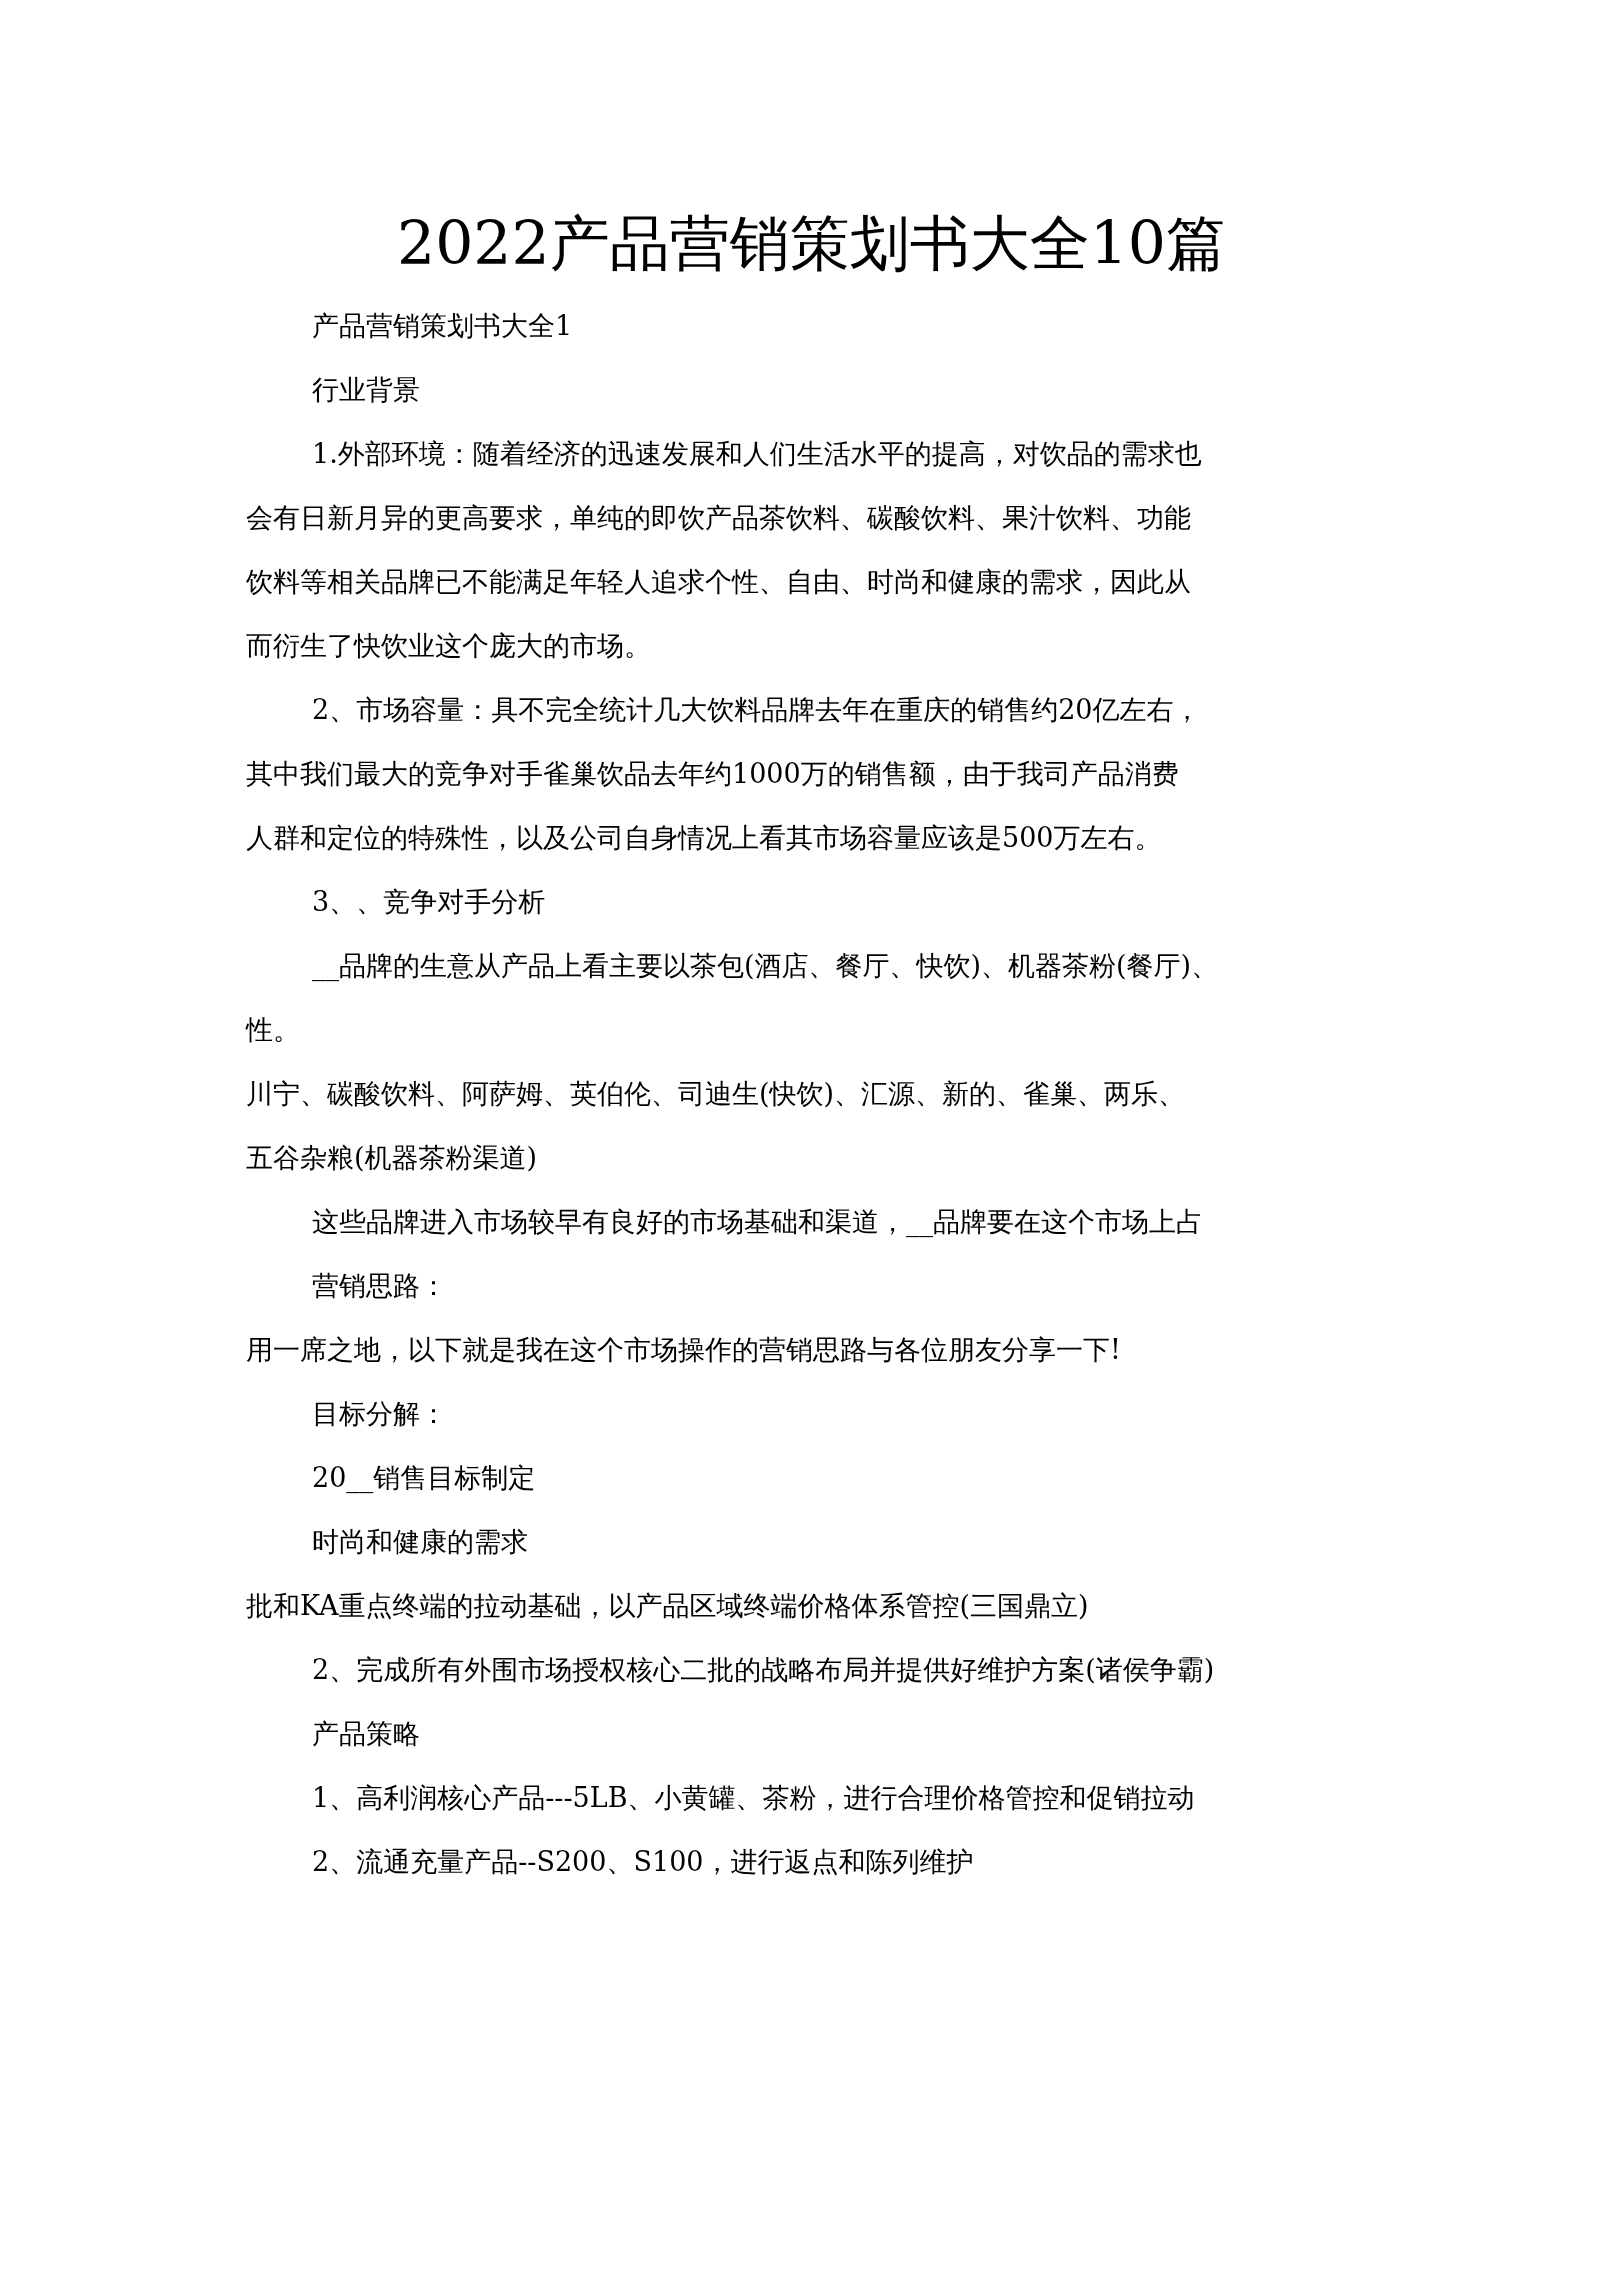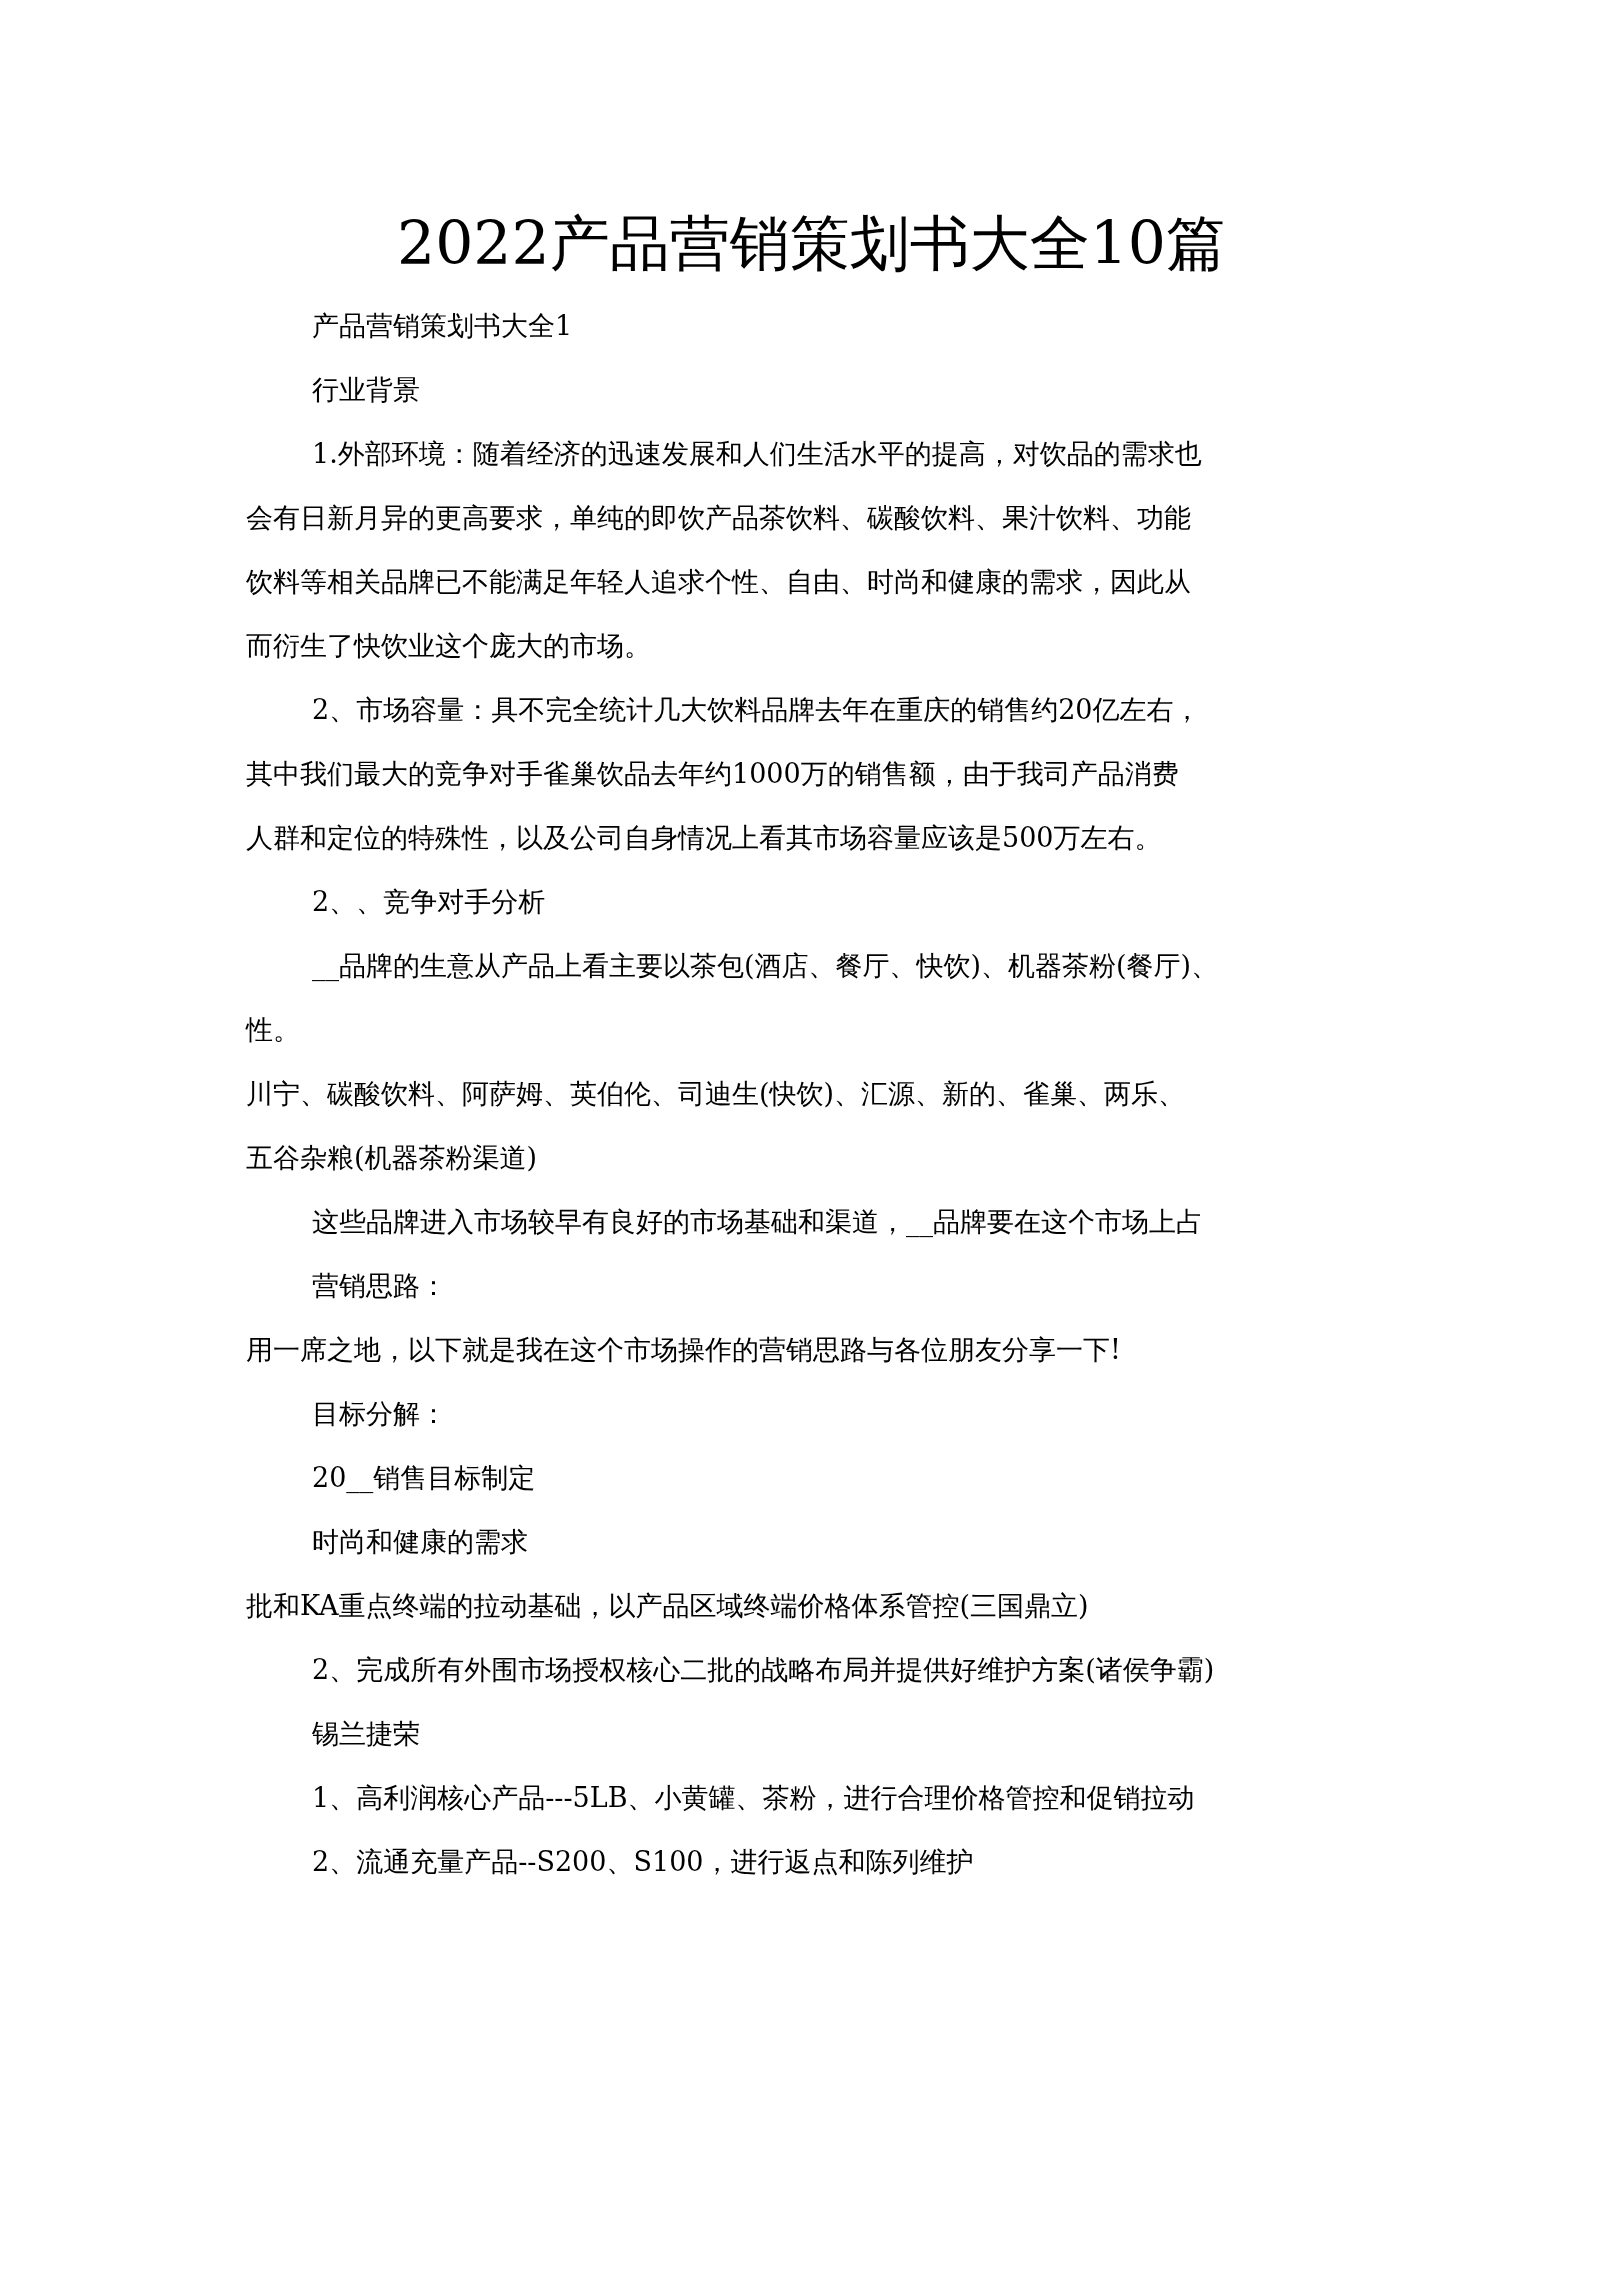--- a/index.html
+++ b/index.html
@@ -21,31 +21,31 @@
 
   <div class="line indent">产品营销策划书大全1</div>
       <div class="line indent">行业背景</div>
       <div class="line indent">1.外部环境：随着经济的迅速发展和人们生活水平的提高，对饮品的需求也</div>
       <div class="line">会有日新月异的更高要求，单纯的即饮产品茶饮料、碳酸饮料、果汁饮料、功能</div>
       <div class="line">饮料等相关品牌已不能满足年轻人追求个性、自由、时尚和健康的需求，因此从</div>
       <div class="line">而衍生了快饮业这个庞大的市场。</div>
       <div class="line indent">2、市场容量：具不完全统计几大饮料品牌去年在重庆的销售约20亿左右，</div>
       <div class="line">其中我们最大的竞争对手雀巢饮品去年约1000万的销售额，由于我司产品消费</div>
       <div class="line">人群和定位的特殊性，以及公司自身情况上看其市场容量应该是500万左右。</div>
-      <div class="line indent">2、、竞争对手分析</div>
+      <div class="line indent">3、、竞争对手分析</div>
       <div class="line indent">__品牌的生意从产品上看主要以茶包(酒店、餐厅、快饮)、机器茶粉(餐厅)、</div>
       <div class="line">性。</div>
       <div class="line">川宁、碳酸饮料、阿萨姆、英伯伦、司迪生(快饮)、汇源、新的、雀巢、两乐、</div>
       <div class="line">五谷杂粮(机器茶粉渠道)</div>
       <div class="line indent">这些品牌进入市场较早有良好的市场基础和渠道，__品牌要在这个市场上占</div>
       <div class="line indent">营销思路：</div>
       <div class="line">用一席之地，以下就是我在这个市场操作的营销思路与各位朋友分享一下!</div>
       <div class="line indent">目标分解：</div>
       <div class="line indent">20__销售目标制定</div>
       <div class="line indent">时尚和健康的需求</div>
       <div class="line">批和KA重点终端的拉动基础，以产品区域终端价格体系管控(三国鼎立)</div>
       <div class="line indent">2、完成所有外围市场授权核心二批的战略布局并提供好维护方案(诸侯争霸)</div>
-      <div class="line indent">锡兰捷荣</div>
+      <div class="line indent">产品策略</div>
       <div class="line indent">1、高利润核心产品---5LB、小黄罐、茶粉，进行合理价格管控和促销拉动</div>
       <div class="line indent">2、流通充量产品--S200、S100，进行返点和陈列维护</div>
     </div>
 </div>
 
 
 </body></html>

